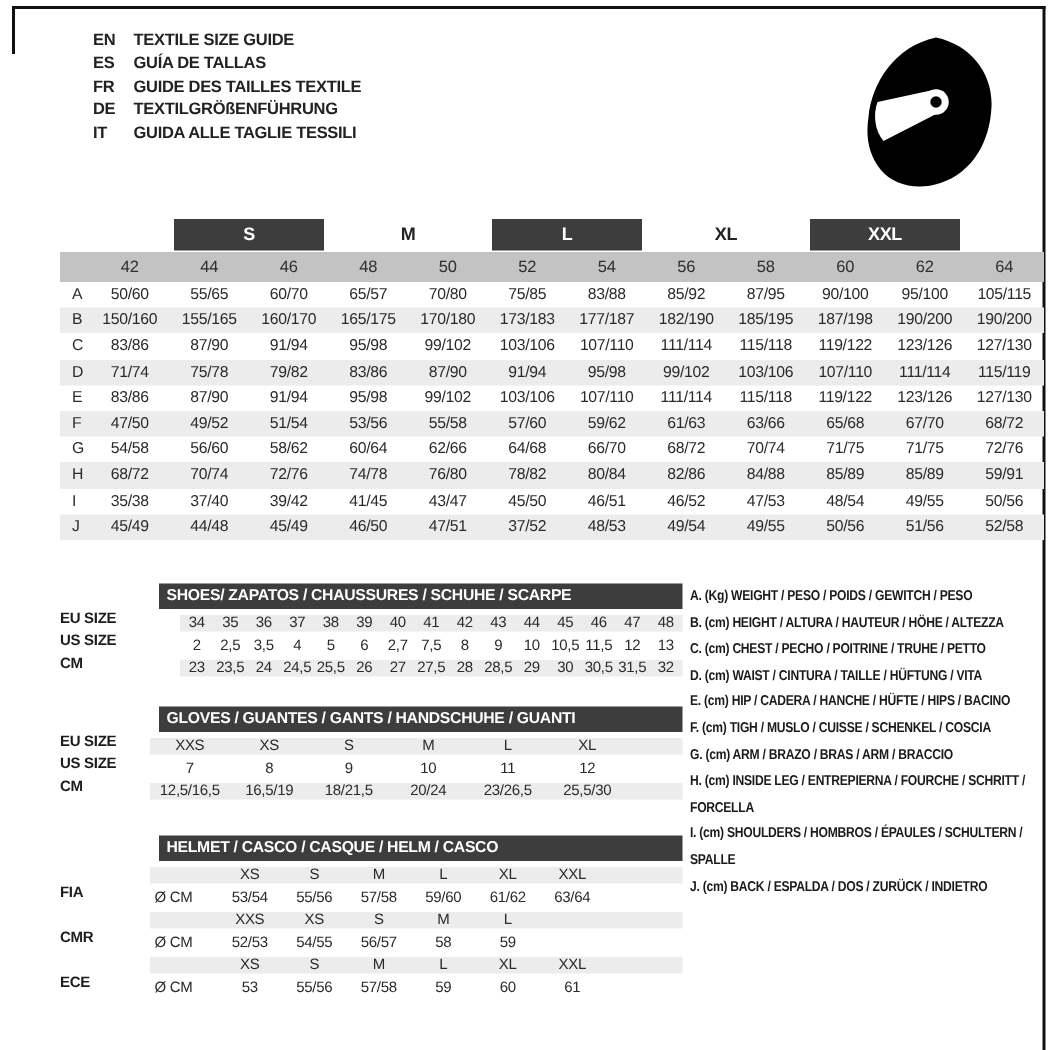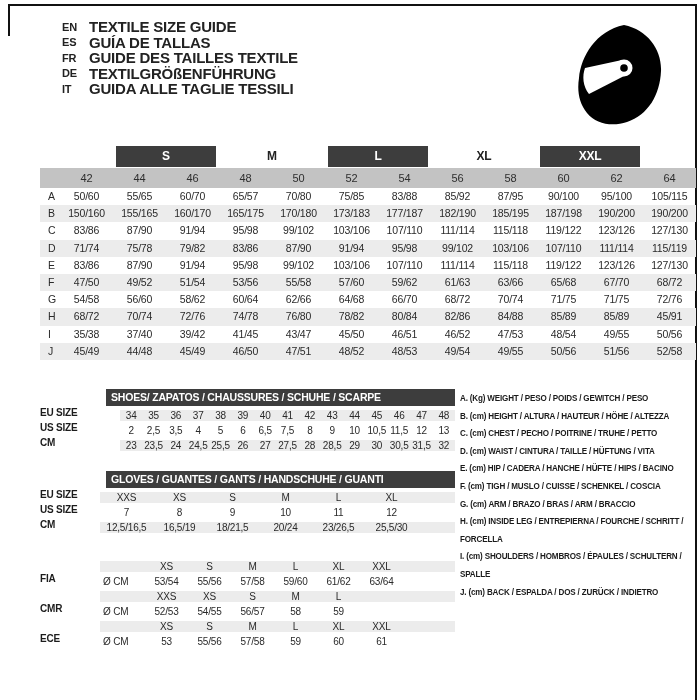--- a/index.html
+++ b/index.html
@@ -14,21 +14,21 @@
 
   
   .frame-top{position:absolute;left:8px;top:4px;width:689px;height:2px;background:#111;}
   .frame-right{position:absolute;right:3px;top:4px;width:2px;height:696px;background:#111;}
   .frame-left-stub{position:absolute;left:8px;top:4px;width:2px;height:32px;background:#111;}
 
   
   .langs{position:absolute;left:46px;top:19px;}
   .lang-row{display:flex;height:15.5px;align-items:center;}
   .lang-code{width:27px;font-weight:bold;font-size:11px;padding-left:16px;}
-  .lang-text{font-weight:bold;font-size:15px;white-space:nowrap;text-align:center;}
+  .lang-text{font-weight:bold;font-size:11px;white-space:nowrap;text-align:center;}
 
   
   .helmet-pict{position:absolute;left:572px;top:23px;width:92px;height:103px;}
 
   
   .main-table{position:absolute;left:40px;top:145px;width:656px;}
   .size-group-row,.column-header-row,.main-row{display:grid;grid-template-columns:20px repeat(12,1fr);}
   .size-group-row{height:23px;}
   .size-bar{background:var(--dark);color:#fff;font-weight:bold;font-size:12px;height:21px;line-height:21px;text-align:center;margin:1px 3px 0 3px;}
   .size-plain{text-align:center;font-weight:bold;font-size:12px;line-height:23px;color:var(--ink);}
@@ -235,21 +235,21 @@
           <div class="cell">70/74</div>
           <div class="cell">72/76</div>
           <div class="cell">74/78</div>
           <div class="cell">76/80</div>
           <div class="cell">78/82</div>
           <div class="cell">80/84</div>
           <div class="cell">82/86</div>
           <div class="cell">84/88</div>
           <div class="cell">85/89</div>
           <div class="cell">85/89</div>
-          <div class="cell">45/91</div>
+          <div class="cell">59/91</div>
         </div>
         <div class="main-row">
           <div class="row-label">I</div>
           <div class="cell">35/38</div>
           <div class="cell">37/40</div>
           <div class="cell">39/42</div>
           <div class="cell">41/45</div>
           <div class="cell">43/47</div>
           <div class="cell">45/50</div>
           <div class="cell">46/51</div>
@@ -259,21 +259,21 @@
           <div class="cell">49/55</div>
           <div class="cell">50/56</div>
         </div>
         <div class="main-row stripe">
           <div class="row-label">J</div>
           <div class="cell">45/49</div>
           <div class="cell">44/48</div>
           <div class="cell">45/49</div>
           <div class="cell">46/50</div>
           <div class="cell">47/51</div>
-          <div class="cell">48/52</div>
+          <div class="cell">37/52</div>
           <div class="cell">48/53</div>
           <div class="cell">49/54</div>
           <div class="cell">49/55</div>
           <div class="cell">50/56</div>
           <div class="cell">51/56</div>
           <div class="cell">52/58</div>
         </div>
       </div>
   </div>
 
@@ -301,21 +301,21 @@
       </div>
       <div class="sub-row">
         <div class="rlabel">US SIZE</div>
         <div class="vals shoes-cols">
           <div class="vcell">2</div>
           <div class="vcell">2,5</div>
           <div class="vcell">3,5</div>
           <div class="vcell">4</div>
           <div class="vcell">5</div>
           <div class="vcell">6</div>
-          <div class="vcell">6,5</div>
+          <div class="vcell">2,7</div>
           <div class="vcell">7,5</div>
           <div class="vcell">8</div>
           <div class="vcell">9</div>
           <div class="vcell">10</div>
           <div class="vcell">10,5</div>
           <div class="vcell">11,5</div>
           <div class="vcell">12</div>
           <div class="vcell">13</div>
         </div>
       </div>
@@ -370,20 +370,21 @@
           <div class="vcell">12,5/16,5</div>
           <div class="vcell">16,5/19</div>
           <div class="vcell">18/21,5</div>
           <div class="vcell">20/24</div>
           <div class="vcell">23/26,5</div>
           <div class="vcell">25,5/30</div>
         </div>
       </div>
     </div>
   <div class="sub-table helmet-pos">
+      <div class="sub-header">HELMET / CASCO / CASQUE / HELM / CASCO</div>
       <div class="sub-row">
         <div class="rlabel"></div>
         <div class="vals helmet-cols vband">
           <div class="vcell"></div>
           <div class="vcell">XS</div>
           <div class="vcell">S</div>
           <div class="vcell">M</div>
           <div class="vcell">L</div>
           <div class="vcell">XL</div>
           <div class="vcell">XXL</div>

